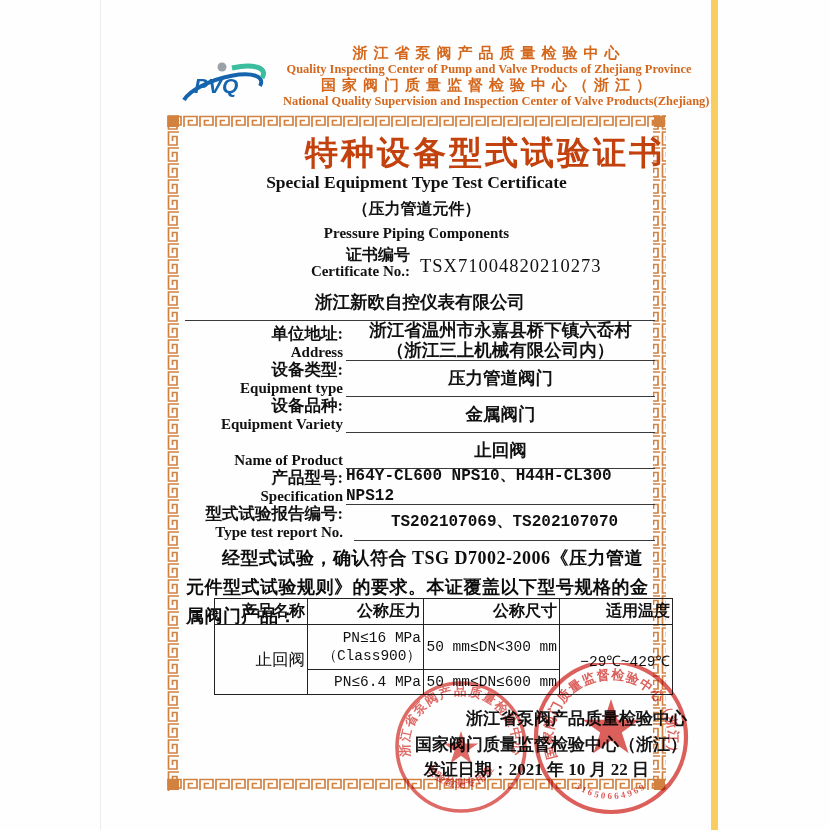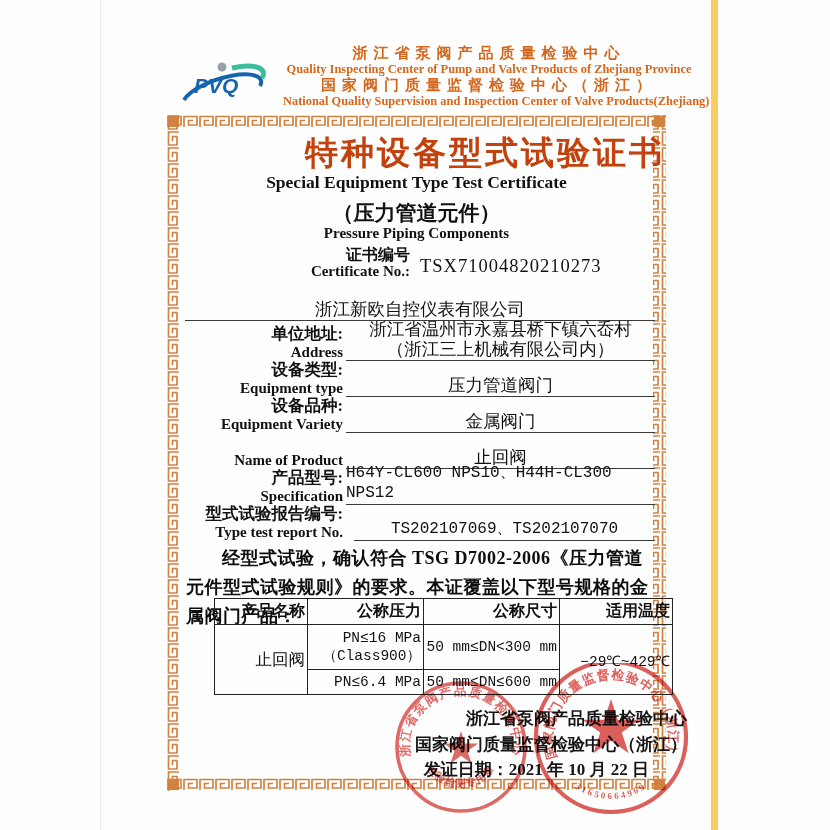--- a/index.html
+++ b/index.html
@@ -22,36 +22,36 @@
   .logo{left:172px;top:60px;width:100px;height:54px;}
   .logo svg{display:block;}
 
   
   .frame{left:167px;top:115px;width:499px;height:676px;}
 
   
   .title-zh{left:168px;top:131px;width:497px;text-align:right;color:#c2410c;
             font-size:33px;font-weight:bold;letter-spacing:3px;font-family:"Liberation Sans","DejaVu Sans",sans-serif;}
   .title-en{left:168px;top:172px;width:497px;text-align:center;color:#111;font-size:17.5px;font-weight:bold;}
-  .sub-zh{left:168px;top:199px;width:497px;text-align:center;color:#111;font-size:21px;font-weight:600;}
+  .sub-zh{left:168px;top:199px;width:497px;text-align:center;color:#111;font-size:16px;font-weight:600;}
   .sub-en{left:168px;top:225px;width:497px;text-align:center;color:#111;font-size:15px;font-weight:bold;}
 
   
   .certno-label{left:250px;top:246px;width:160px;text-align:right;color:#111;}
   .certno-label .zh{font-size:16px;line-height:17px;font-weight:600;}
   .certno-label .en{font-size:15px;line-height:17px;font-weight:bold;}
   .certno-value{left:420px;top:256px;font-size:18.5px;letter-spacing:1px;color:#111;}
 
   
   .frow{left:185px;width:470px;display:flex;}
   .frow .lbl{width:161px;text-align:right;display:flex;flex-direction:column;justify-content:flex-end;padding-right:3px;box-sizing:border-box;}
   .frow .lbl .zh{font-size:16.5px;line-height:18px;font-weight:600;color:#111;white-space:nowrap;}
   .frow .lbl .en{font-size:15px;line-height:18px;font-weight:bold;color:#111;white-space:nowrap;}
-  .frow .val{flex:1;border-bottom:1.6px solid #3a3a3a;display:flex;flex-direction:column;justify-content:flex-end;align-items:center;
-             font-size:17.5px;color:#111;line-height:20px;padding-bottom:1px;font-weight:400;}
+  .frow .val{flex:1;border-bottom:1.6px solid #3a3a3a;display:flex;flex-direction:column;justify-content:center;align-items:center;
+             font-size:17.5px;color:#111;line-height:20px;padding-bottom:1px;font-weight:700;}
   .mono{font-family:"Liberation Mono","DejaVu Sans Mono",monospace;}
   .frow .val.mono{font-size:16px;}
 
   
   .statement{left:186px;top:544px;width:468px;font-size:18px;line-height:29px;color:#0d0d0d;
              text-indent:2em;font-weight:600;letter-spacing:0.5px;}
 
   
   .spec-table{left:214px;top:598px;border-collapse:collapse;table-layout:fixed;}
   .spec-table td,.spec-table th{border:1.6px solid #222;color:#111;text-align:right;vertical-align:middle;padding:1px 2px;}

